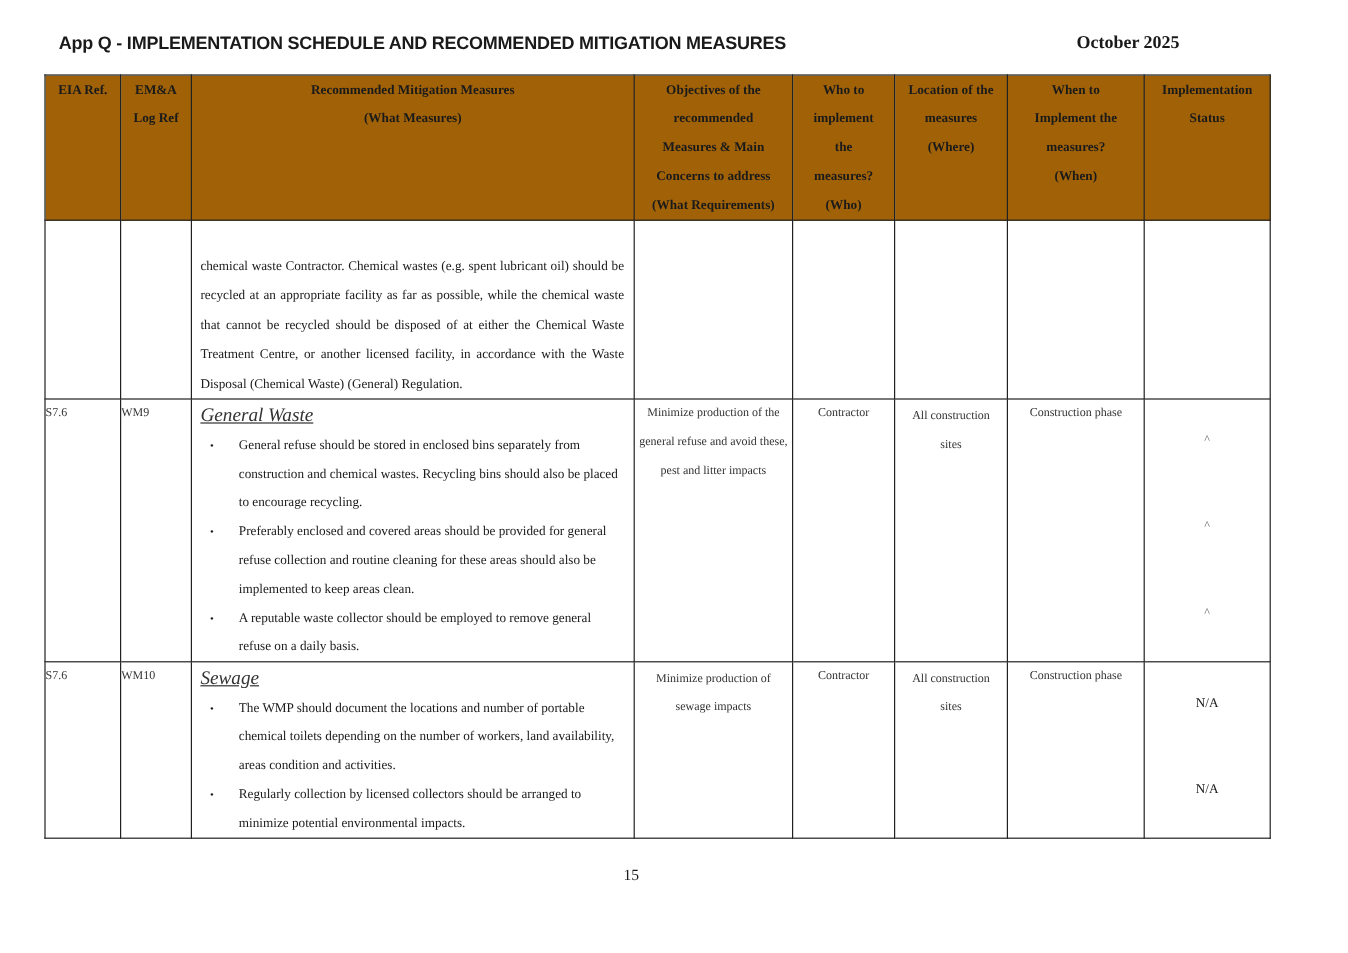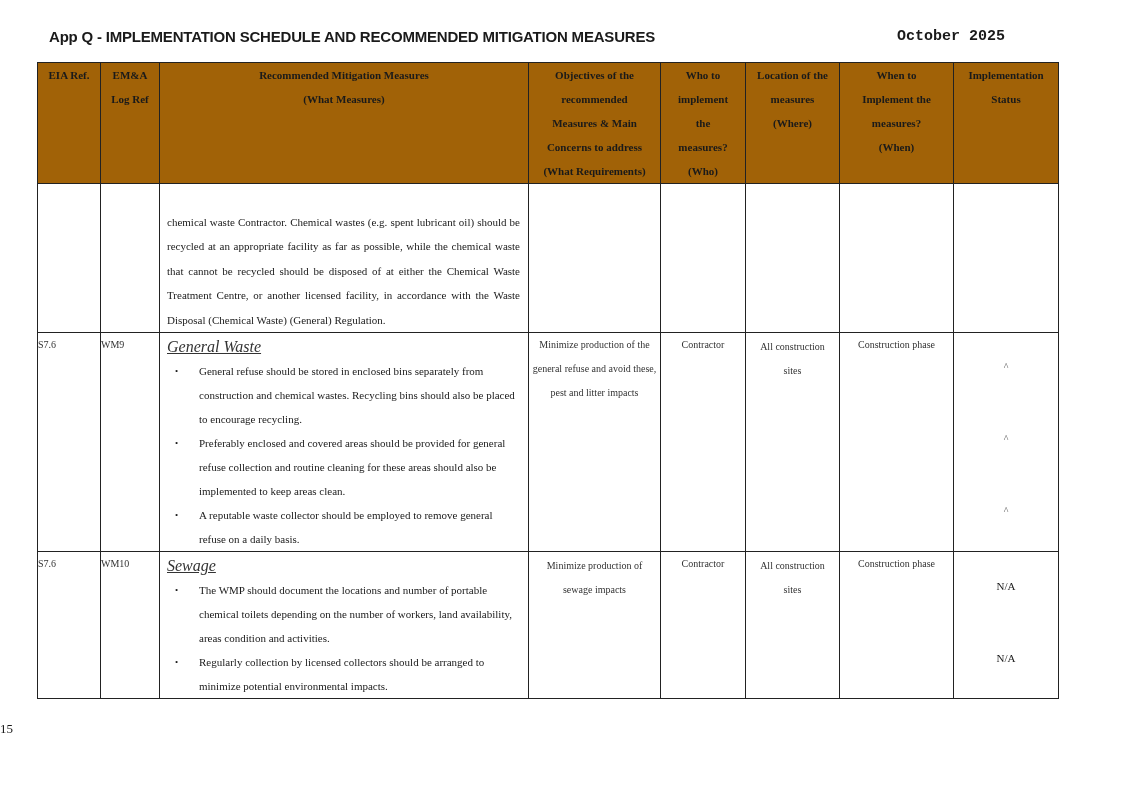--- a/index.html
+++ b/index.html
@@ -1,33 +1,33 @@
 <!DOCTYPE html>
 <html><head>
 <meta charset="utf-8">
 <style>
   html, body { margin:0; padding:0; background:#ffffff; }
   body { width:1123px; height:794px; position:relative; overflow:hidden; font-family:"Liberation Serif", serif; color:#1a1a1a; }
   .hdr-title { position:absolute; left:49px; top:28px; font-family:"Liberation Sans", sans-serif; font-weight:bold; font-size:15px; letter-spacing:-0.2px; }
-  .hdr-date { position:absolute; left:897px; top:28px; font-family:Liberation Mono, monospace; font-weight:bold; font-size:15px; }
+  .hdr-date { position:absolute; left:897px; top:28px; font-family:Liberation Serif, serif; font-weight:bold; font-size:15px; }
   table.sched { position:absolute; left:37px; top:62px; width:1021px; border-collapse:collapse; table-layout:fixed; }
   table.sched td, table.sched th { border:1.5px solid #222; vertical-align:top; padding:0; }
   table.sched th { background:#a16207; font-weight:bold; font-size:11px; line-height:24px; text-align:center; padding-top:0px; }
   th .hline { display:block; }
   td.plain { font-size:10px; line-height:24px; padding:2px 6px; color:#333;margin-left:44px; }
   td.center { text-align:center; }
   .body-text { font-size:11px; line-height:24.4px; padding:2px 8px 0 7px; text-align:justify;margin-top:24px; }
   .topic { font-style:italic; text-decoration:underline; font-size:16px; line-height:24px; color:#333; }
   .bullet { display:flex; font-size:11px; line-height:24px; }
   .bullet .dot { width:32px; flex:none; padding-left:8px; box-sizing:border-box; font-size:9px; }
   .bullet .btxt { flex:1; }
   .status-cell { position:relative; }
   .status-mark { position:absolute; left:0; right:0; text-align:center; font-size:11px; }
   .status-mark.caret { font-size:10px; color:#555; }
-  .page-num { position:absolute; left:0; width:1052px; top:721px; font-size:13px; }
+  .page-num { position:absolute; left:0; width:1052px; top:721px; text-align:center; font-size:13px; }
 </style>
 </head>
 <body>
 
 <div class="hdr-title">App Q - IMPLEMENTATION SCHEDULE AND RECOMMENDED MITIGATION MEASURES</div>
 <div class="hdr-date">October 2025</div>
 
 <table class="sched">
   <colgroup>
     <col style="width:63px">

